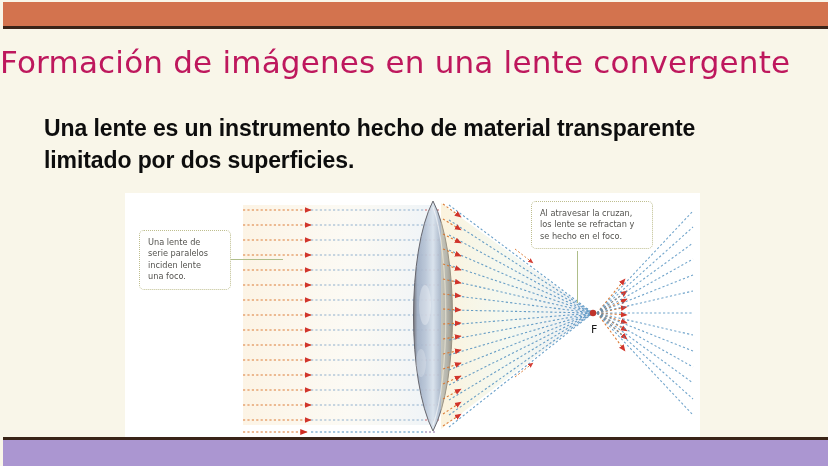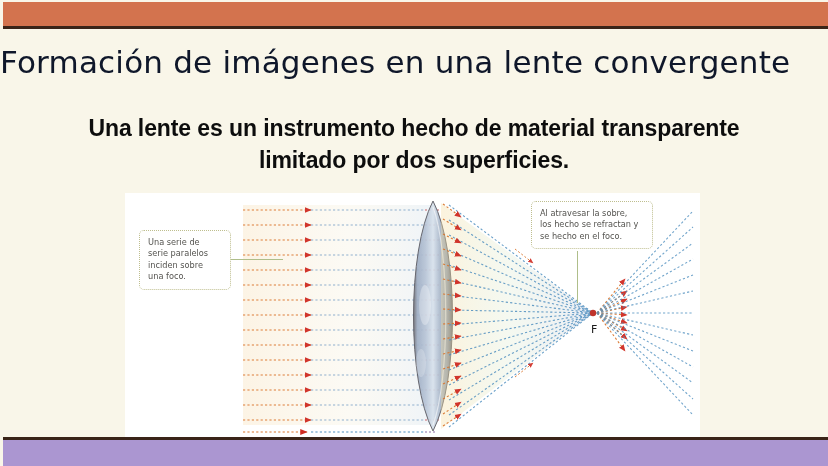--- a/index.html
+++ b/index.html
@@ -47,31 +47,31 @@
   
   .title {
     position: absolute;
     left: 0;
     top: 44px;
     width: 760px;
     text-align: center;
     font-family: "DejaVu Sans", sans-serif;
     font-size: 31px;
     font-weight: 400;
-    color: #0f172a;
+    color: #be185d;
     letter-spacing: 0.2px;
     white-space: nowrap;
   }
 
   .subtitle {
     position: absolute;
     left: 44px;
     top: 112px;
     width: 740px;
-    text-align: center;
+    text-align: left;
     font-family: "Liberation Sans Narrow", "Liberation Sans", sans-serif;
     font-size: 23px;
     font-weight: bold;
     color: #0D0D0D;
     line-height: 32px;
     letter-spacing: -0.1px;
   }
 
   
   .figure {
@@ -318,30 +318,30 @@
       </g>
 
       <g>
         <line x1="118" y1="239" x2="182" y2="239" stroke="#D9762F" stroke-width="1.2" stroke-dasharray="2.2 2.2" marker-end="url(#ah)"></line>
         <line x1="186" y1="239" x2="300" y2="239" stroke="#4F8FBF" stroke-width="1.2" stroke-dasharray="2.2 2.2"></line>
         <line x1="300" y1="239" x2="312" y2="239" stroke="#8F6FA8" stroke-width="1.2" stroke-dasharray="2 2"></line>
       </g>
     </svg>
 
     <div class="callout callout-left">
-      <p>Una serie de</p>
+      <p>Una lente de</p>
       <p>serie paralelos</p>
-      <p>inciden sobre</p>
+      <p>inciden lente</p>
       <p>una foco.</p>
     </div>
     <div class="lead lead-h" style="left:106px; top:66px; width:52px;"></div>
 
     <div class="callout callout-right">
-      <p>Al atravesar la sobre,</p>
-      <p>los hecho se refractan y</p>
+      <p>Al atravesar la cruzan,</p>
+      <p>los lente se refractan y</p>
       <p>se hecho en el foco.</p>
     </div>
     <div class="lead lead-v" style="left:452px; top:58px; height:52px;"></div>
 
     <div class="focal-label">F</div>
   </div>
 
   <div class="bottom-bar"></div>
 </div>
 

